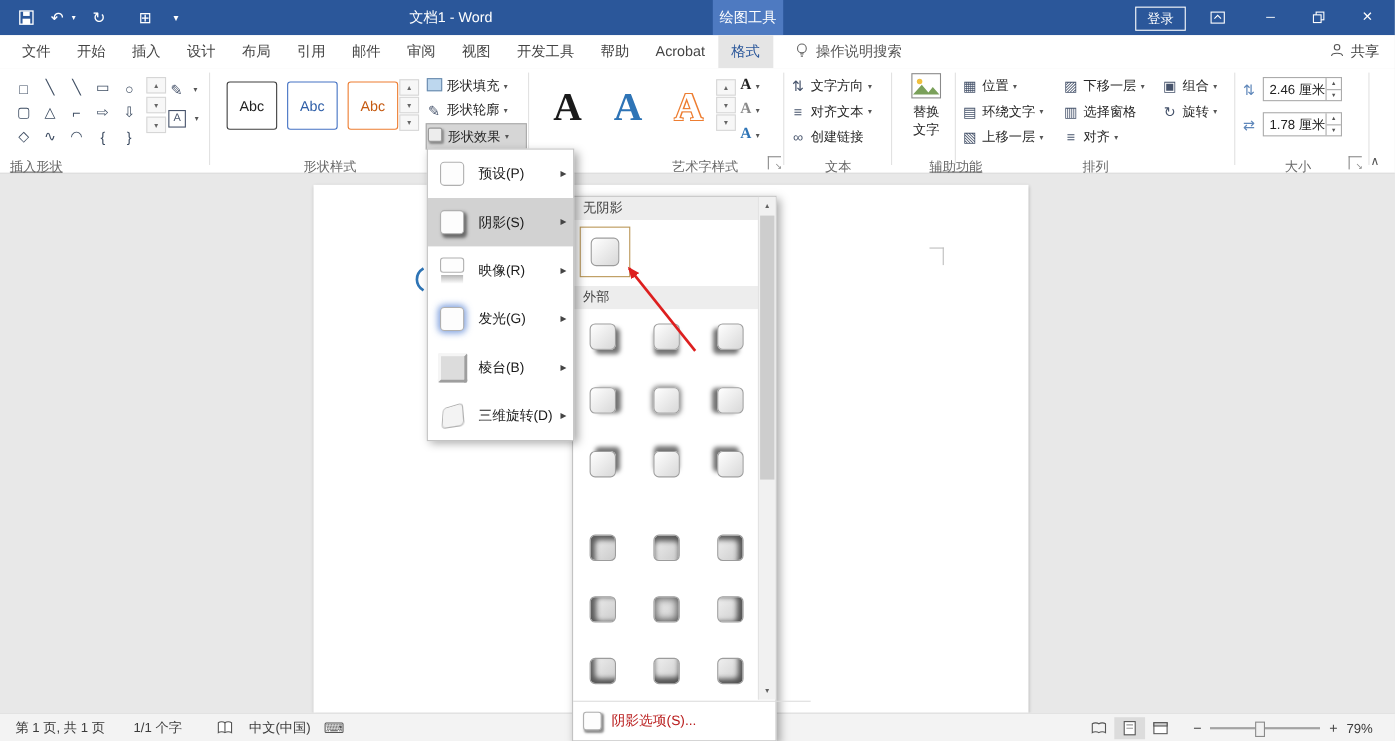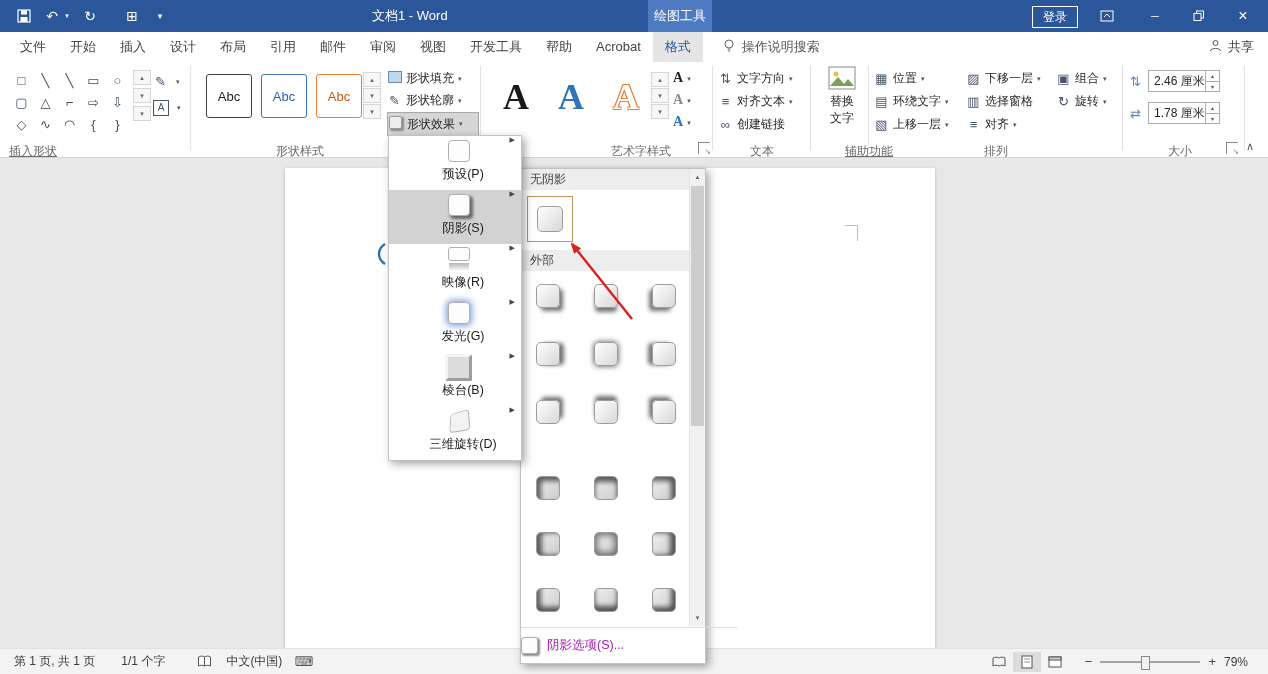--- a/index.html
+++ b/index.html
@@ -56,53 +56,53 @@
   
   .statusbar{position:absolute;left:0;top:648px;width:1268px;height:26px;background:#f3f3f3;border-top:1px solid #e0e0e0;
              box-sizing:border-box;display:flex;align-items:center;font-size:12px;color:#3b3b3b;}
   .viewbtn{width:28px;height:20px;display:flex;align-items:center;justify-content:center;}
   .viewbtn.active{background:#dcdcdc;}
   .ztrack{width:100px;height:2px;background:#a3a3a3;position:relative;margin:0 8px;}
   .zthumb{position:absolute;left:41px;top:-5px;width:7px;height:12px;background:#f1f1f1;border:1px solid #8a8a8a;}
   
   .fxmenu{position:absolute;left:388px;top:135px;width:132px;background:#fff;border:1px solid #c3c3c3;
           box-shadow:3px 3px 8px rgba(0,0,0,.35);z-index:30;}
-  .fxitem{height:54px;display:flex;align-items:center;padding-left:7px;position:relative;flex-direction:column;}
+  .fxitem{height:44px;display:flex;align-items:center;padding-left:7px;position:relative;}
   .fxitem.hl{background:#d2d2d2;}
   .fxlabel{font-size:12.5px;color:#1a1a1a;margin-left:9px;}
   .fxarrow{position:absolute;right:6px;font-size:7px;color:#444;}
   .fxicon{width:30px;height:30px;display:flex;align-items:center;justify-content:center;flex:none;}
   .fxsq{width:22px;height:22px;background:#fdfdfd;border:1px solid #b0b0b0;border-radius:4px;box-sizing:border-box;}
   .fx-shadow{box-shadow:2.5px 2.5px 3px rgba(0,0,0,.5);}
   .fx-glow{box-shadow:0 0 6px 2px rgba(100,140,215,.8);}
   .fx-soft{border:1px solid #e0e0e0;box-shadow:0 0 3px 2px #cfcfcf;}
   .fx-bevel{width:21px;height:21px;border:3px solid;border-color:#f5f5f5 #9e9e9e #9e9e9e #f5f5f5;background:#dcdcdc;border-radius:2px;}
   .fx-3d{transform:perspective(60px) rotateX(26deg) rotateY(-28deg);background:#f3f3f3;}
   
-  .shmenu{position:absolute;left:520px;top:168px;width:186px;height:496px;background:#fff;border:1px solid #c3c3c3;
+  .shmenu{position:absolute;left:520px;top:178px;width:186px;height:496px;background:#fff;border:1px solid #c3c3c3;
           box-shadow:3px 3px 8px rgba(0,0,0,.35);z-index:29;box-sizing:border-box;}
   .shhdr{position:absolute;left:0;width:168px;height:21px;background:#ededed;font-size:12px;color:#444;
          line-height:21px;padding-left:9px;box-sizing:border-box;}
   .noshadow-item{position:absolute;left:6px;top:27px;width:46px;height:46px;border:1px solid #bb9757;
                  display:flex;align-items:center;justify-content:center;box-sizing:border-box;}
   .thumb{position:absolute;width:38px;height:38px;display:flex;align-items:center;justify-content:center;}
   .tsq{width:22px;height:22px;border:1px solid #9c9c9c;border-radius:5px;background:linear-gradient(135deg,#ffffff,#d8d8d8);}
   .tsq.inner{background:linear-gradient(135deg,#efefef,#cccccc);}
   .s-br{box-shadow:4px 4px 4px -1px rgba(0,0,0,.55);} .s-b{box-shadow:0 5px 4px -1px rgba(0,0,0,.55);}
   .s-bl{box-shadow:-4px 4px 4px -1px rgba(0,0,0,.55);} .s-r{box-shadow:5px 0 4px -1px rgba(0,0,0,.55);}
   .s-c{box-shadow:0 0 5px 1px rgba(0,0,0,.5);} .s-l{box-shadow:-5px 0 4px -1px rgba(0,0,0,.55);}
   .s-tr{box-shadow:4px -4px 4px -1px rgba(0,0,0,.55);} .s-t{box-shadow:0 -5px 4px -1px rgba(0,0,0,.55);}
   .s-tl{box-shadow:-4px -4px 4px -1px rgba(0,0,0,.55);}
   .i-tl{box-shadow:inset 4px 4px 5px rgba(0,0,0,.6);} .i-t{box-shadow:inset 0 5px 5px rgba(0,0,0,.6);}
   .i-tr{box-shadow:inset -4px 4px 5px rgba(0,0,0,.6);} .i-l{box-shadow:inset 5px 0 5px rgba(0,0,0,.6);}
   .i-c{box-shadow:inset 0 0 7px 2px rgba(0,0,0,.55);} .i-r{box-shadow:inset -5px 0 5px rgba(0,0,0,.6);}
   .i-bl{box-shadow:inset 4px -4px 5px rgba(0,0,0,.6);} .i-b{box-shadow:inset 0 -5px 5px rgba(0,0,0,.6);}
   .i-br{box-shadow:inset -4px -4px 5px rgba(0,0,0,.6);}
   .shopt{position:absolute;left:0;top:458px;width:216px;height:36px;border-top:1px solid #ddd;display:flex;
-         align-items:center;padding-left:0;font-size:12.5px;color:#a21caf;box-sizing:border-box;}
+         align-items:center;padding-left:9px;font-size:12.5px;color:#b91c1c;box-sizing:border-box;}
   .sbar{position:absolute;left:168px;top:0;width:16px;height:457px;background:#f1f1f1;border-left:1px solid #e3e3e3;box-sizing:border-box;}
   .sarrow{position:absolute;left:0;width:15px;height:16px;display:flex;align-items:center;justify-content:center;
           font-size:7px;color:#606060;}
   .sthumb{position:absolute;left:1px;top:17px;width:13px;height:240px;background:#cdcdcd;}
   .annot{position:absolute;left:0;top:0;z-index:40;pointer-events:none;}
 </style>
 </head>
 <body>
 
 <div class="titlebar">

